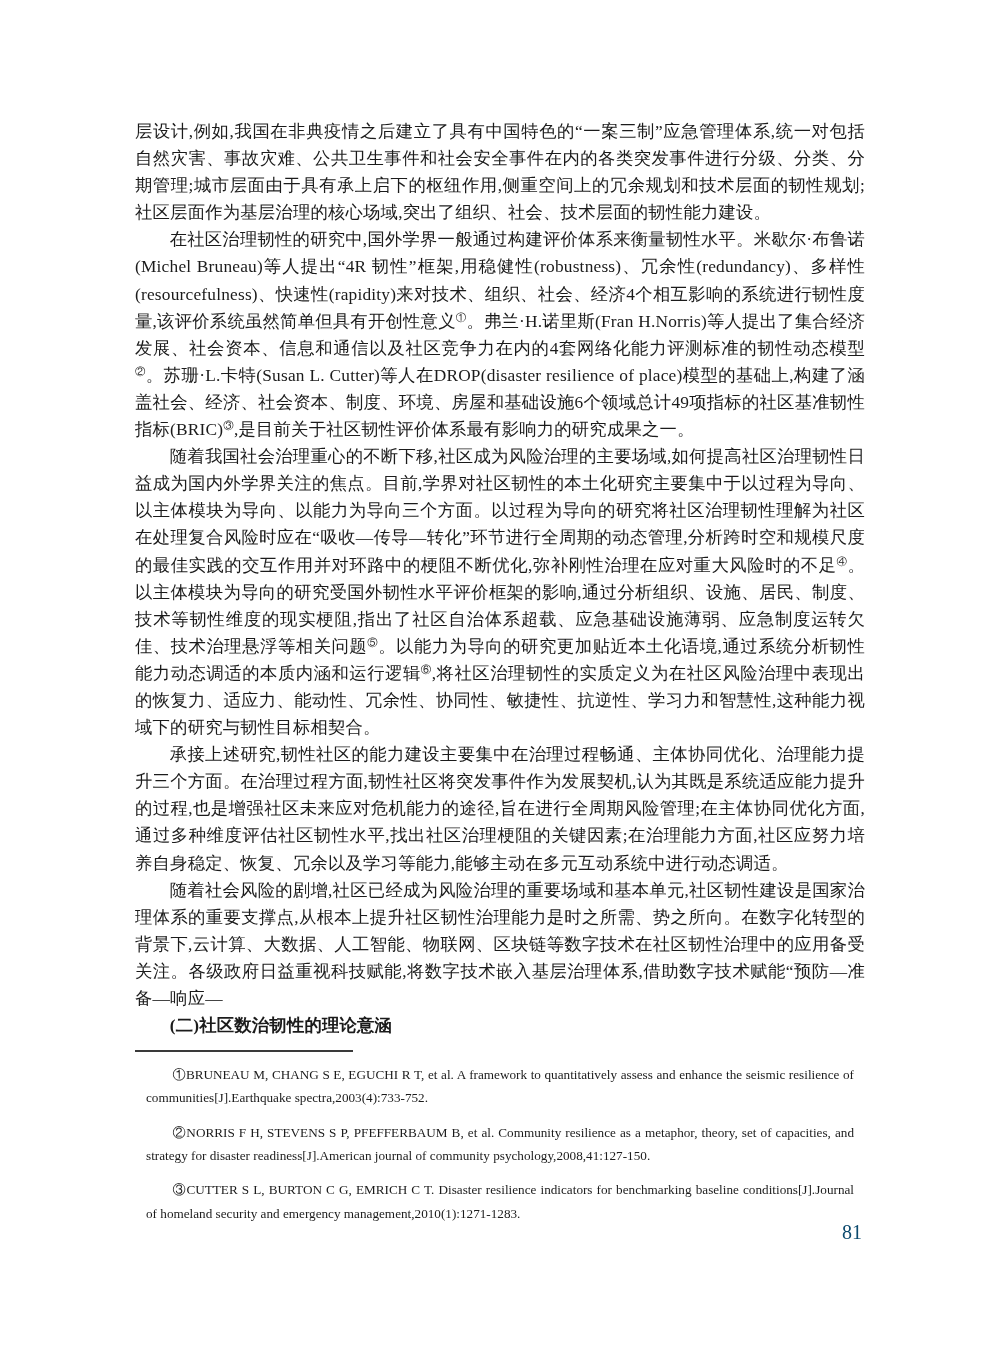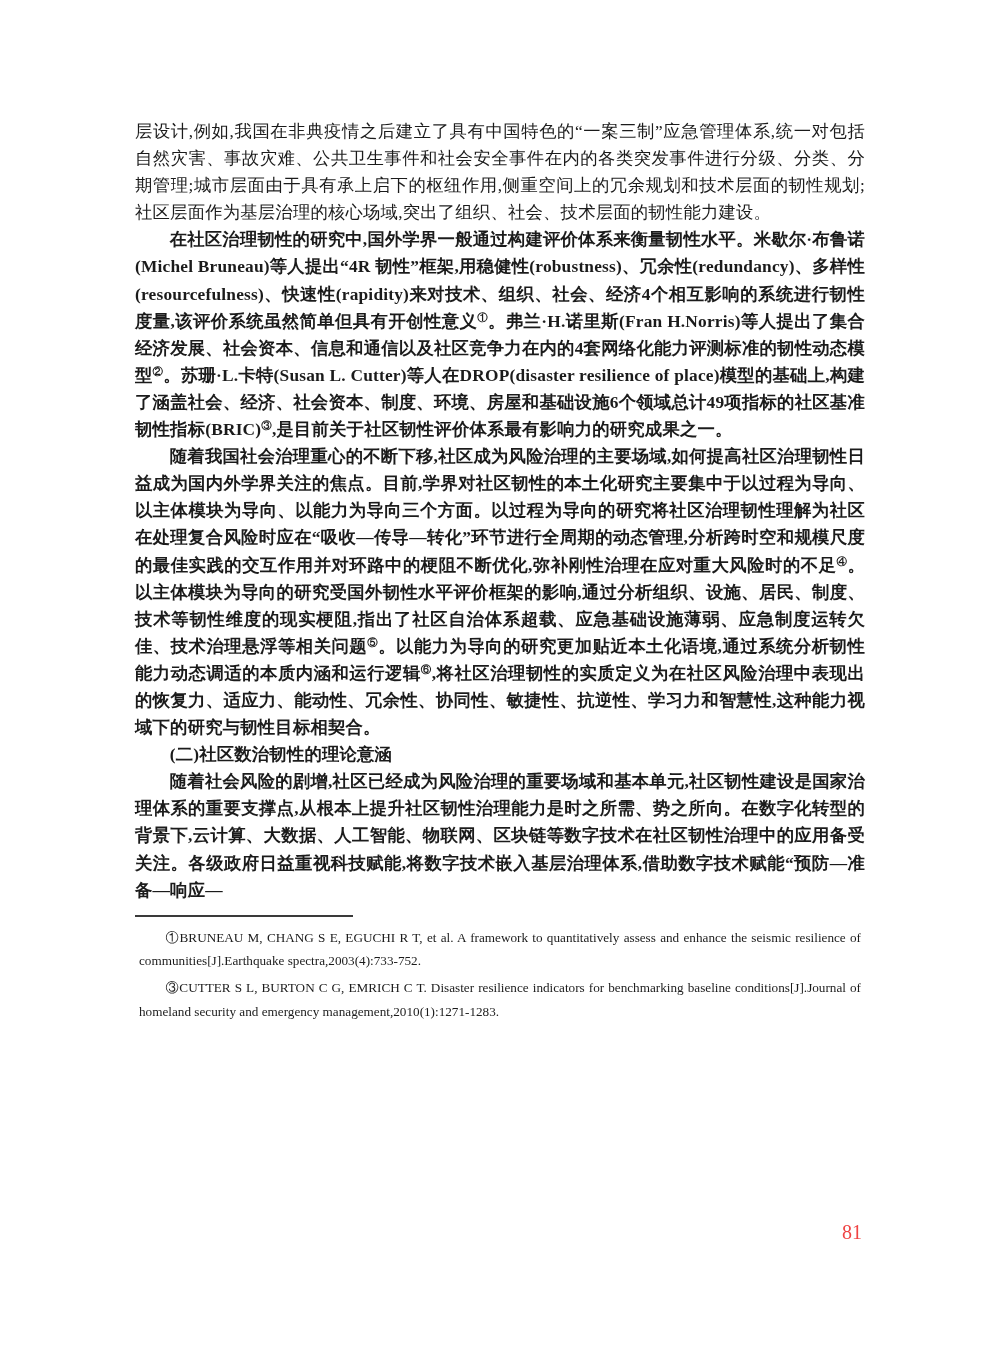--- a/index.html
+++ b/index.html
@@ -17,62 +17,64 @@
   }
   .article { width: 730px; }
   .para {
     margin: 0;
     font-size: 17.35px;
     line-height: 27.1px;
     text-align: justify;
     text-justify: inter-ideograph;
     letter-spacing: 0.2px;
   }
-  .para.indent { text-indent: 2em; font-weight: bold; }
+  .para.indent { text-indent: 2em; }
   .para.heading { font-weight: bold; }
   .para sup {
     font-size: 0.6em;
     line-height: 0;
     vertical-align: 0.55em;
   }
   .fn-sep {
     width: 218px;
     height: 0;
     border-top: 2px solid #3a3a3a;
     margin: 11px 0 9px 0;
   }
   .footnotes .fn {
-    margin: 4px;
+    margin: 11px;
     font-size: 13.2px;
     line-height: 23.3px;
     text-align: justify;
     text-justify: inter-ideograph;
     text-indent: 2em;
   }
   .page-num {
     position: absolute;
     top: 1221px;
     right: 138px;
     font-size: 20px;
-    color: #ef4444;
+    color: #0c4a6e;
   }
 </style>
 </head>
 <body>
 
 <div class="page">
   <div class="article">
     <p class="para"><span>层设计,例如,我国在非典疫情之后建立了具有中国特色的“一案三制”应急管理体系,统一对包括自然灾害、事故灾难、公共卫生事件和社会安全事件在内的各类突发事件进行分级、分类、分期管理;城市层面由于具有承上启下的枢纽作用,侧重空间上的冗余规划和技术层面的韧性规划;社区层面作为基层治理的核心场域,突出了组织、社会、技术层面的韧性能力建设。</span></p>
     <p class="para indent"><span>在社区治理韧性的研究中,国外学界一般通过构建评价体系来衡量韧性水平。米歇尔·布鲁诺(Michel Bruneau)等人提出“4R 韧性”框架,用稳健性(robustness)、冗余性(redundancy)、多样性(resourcefulness)、快速性(rapidity)来对技术、组织、社会、经济4个相互影响的系统进行韧性度量,该评价系统虽然简单但具有开创性意义</span><sup>①</sup><span>。弗兰·H.诺里斯(Fran H.Norris)等人提出了集合经济发展、社会资本、信息和通信以及社区竞争力在内的4套网络化能力评测标准的韧性动态模型</span><sup>②</sup><span>。苏珊·L.卡特(Susan L. Cutter)等人在DROP(disaster resilience of place)模型的基础上,构建了涵盖社会、经济、社会资本、制度、环境、房屋和基础设施6个领域总计49项指标的社区基准韧性指标(BRIC)</span><sup>③</sup><span>,是目前关于社区韧性评价体系最有影响力的研究成果之一。</span></p>
     <p class="para indent"><span>随着我国社会治理重心的不断下移,社区成为风险治理的主要场域,如何提高社区治理韧性日益成为国内外学界关注的焦点。目前,学界对社区韧性的本土化研究主要集中于以过程为导向、以主体模块为导向、以能力为导向三个方面。以过程为导向的研究将社区治理韧性理解为社区在处理复合风险时应在“吸收—传导—转化”环节进行全周期的动态管理,分析跨时空和规模尺度的最佳实践的交互作用并对环路中的梗阻不断优化,弥补刚性治理在应对重大风险时的不足</span><sup>④</sup><span>。以主体模块为导向的研究受国外韧性水平评价框架的影响,通过分析组织、设施、居民、制度、技术等韧性维度的现实梗阻,指出了社区自治体系超载、应急基础设施薄弱、应急制度运转欠佳、技术治理悬浮等相关问题</span><sup>⑤</sup><span>。以能力为导向的研究更加贴近本土化语境,通过系统分析韧性能力动态调适的本质内涵和运行逻辑</span><sup>⑥</sup><span>,将社区治理韧性的实质定义为在社区风险治理中表现出的恢复力、适应力、能动性、冗余性、协同性、敏捷性、抗逆性、学习力和智慧性,这种能力视域下的研究与韧性目标相契合。</span></p>
+    <p class="para indent"><span>承接上述研究,韧性社区的能力建设主要集中在治理过程畅通、主体协同优化、治理能力提升三个方面。在治理过程方面,韧性社区将突发事件作为发展契机,认为其既是系统适应能力提升的过程,也是增强社区未来应对危机能力的途径,旨在进行全周期风险管理;在主体协同优化方面,通过多种维度评估社区韧性水平,找出社区治理梗阻的关键因素;在治理能力方面,社区应努力培养自身稳定、恢复、冗余以及学习等能力,能够主动在多元互动系统中进行动态调适。</span></p>
+    <p class="para indent"><span>随着社会风险的剧增,社区已经成为风险治理的重要场域和基本单元,社区韧性建设是国家治理体系的重要支撑点,从根本上提升社区韧性治理能力是时之所需、势之所向。在数字化转型的背景下,云计算、大数据、人工智能、物联网、区块链等数字技术在社区韧性治理中的应用备受关注。各级政府日益重视科技赋能,将数字技术嵌入基层治理体系,借助数字技术赋能“预防—准备—响应—</span></p>
     <p class="para indent heading"><span>(二)社区数治韧性的理论意涵</span></p>
-    <p class="para indent"><span>随着社会风险的剧增,社区已经成为风险治理的重要场域和基本单元,社区韧性建设是国家治理体系的重要支撑点,从根本上提升社区韧性治理能力是时之所需、势之所向。在数字化转型的背景下,云计算、大数据、人工智能、物联网、区块链等数字技术在社区韧性治理中的应用备受关注。各级政府日益重视科技赋能,将数字技术嵌入基层治理体系,借助数字技术赋能“预防—准备—响应—</span></p>
 
     <div class="fn-sep"></div>
 
     <div class="footnotes">
       <p class="fn"><span>①BRUNEAU M, CHANG S E, EGUCHI R T, et al. A framework to quantitatively assess and enhance the seismic resilience of communities[J].Earthquake spectra,2003(4):733-752.</span></p>
+      <p class="fn"><span>②NORRIS F H, STEVENS S P, PFEFFERBAUM B, et al. Community resilience as a metaphor, theory, set of capacities, and strategy for disaster readiness[J].American journal of community psychology,2008,41:127-150.</span></p>
       <p class="fn"><span>③CUTTER S L, BURTON C G, EMRICH C T. Disaster resilience indicators for benchmarking baseline conditions[J].Journal of homeland security and emergency management,2010(1):1271-1283.</span></p>
     </div>
   </div>
 
   <div class="page-num">81</div>
 </div>
 
 </body></html>

